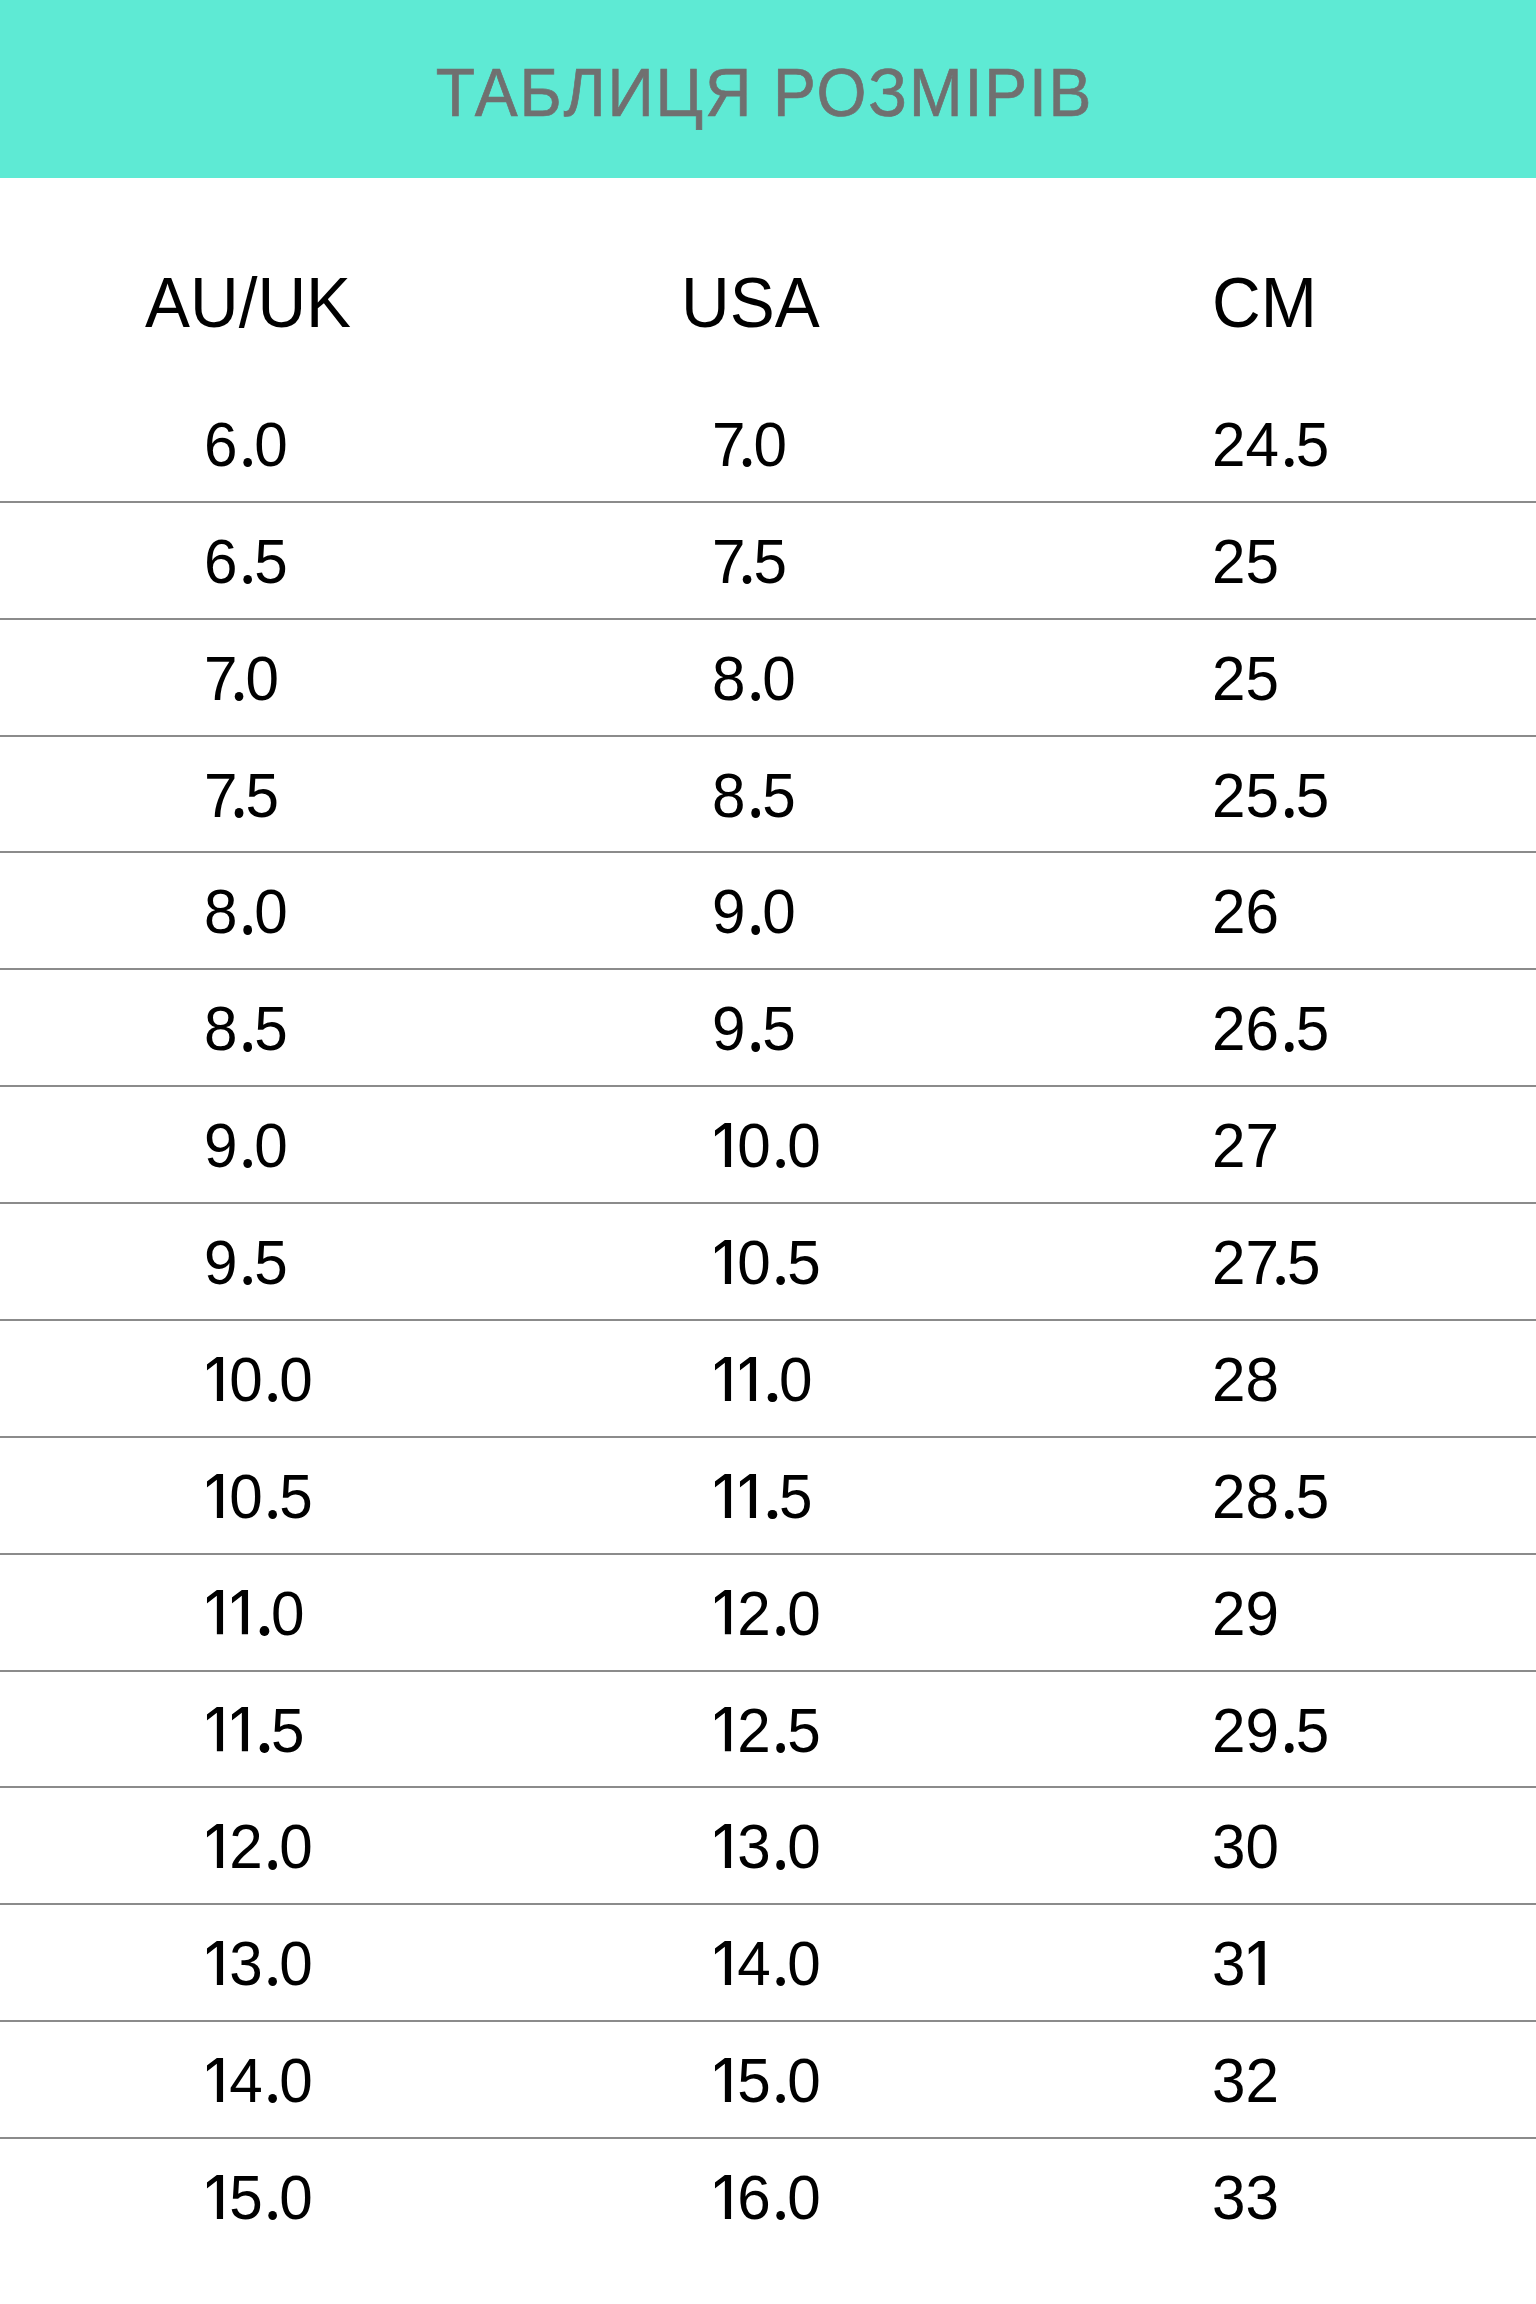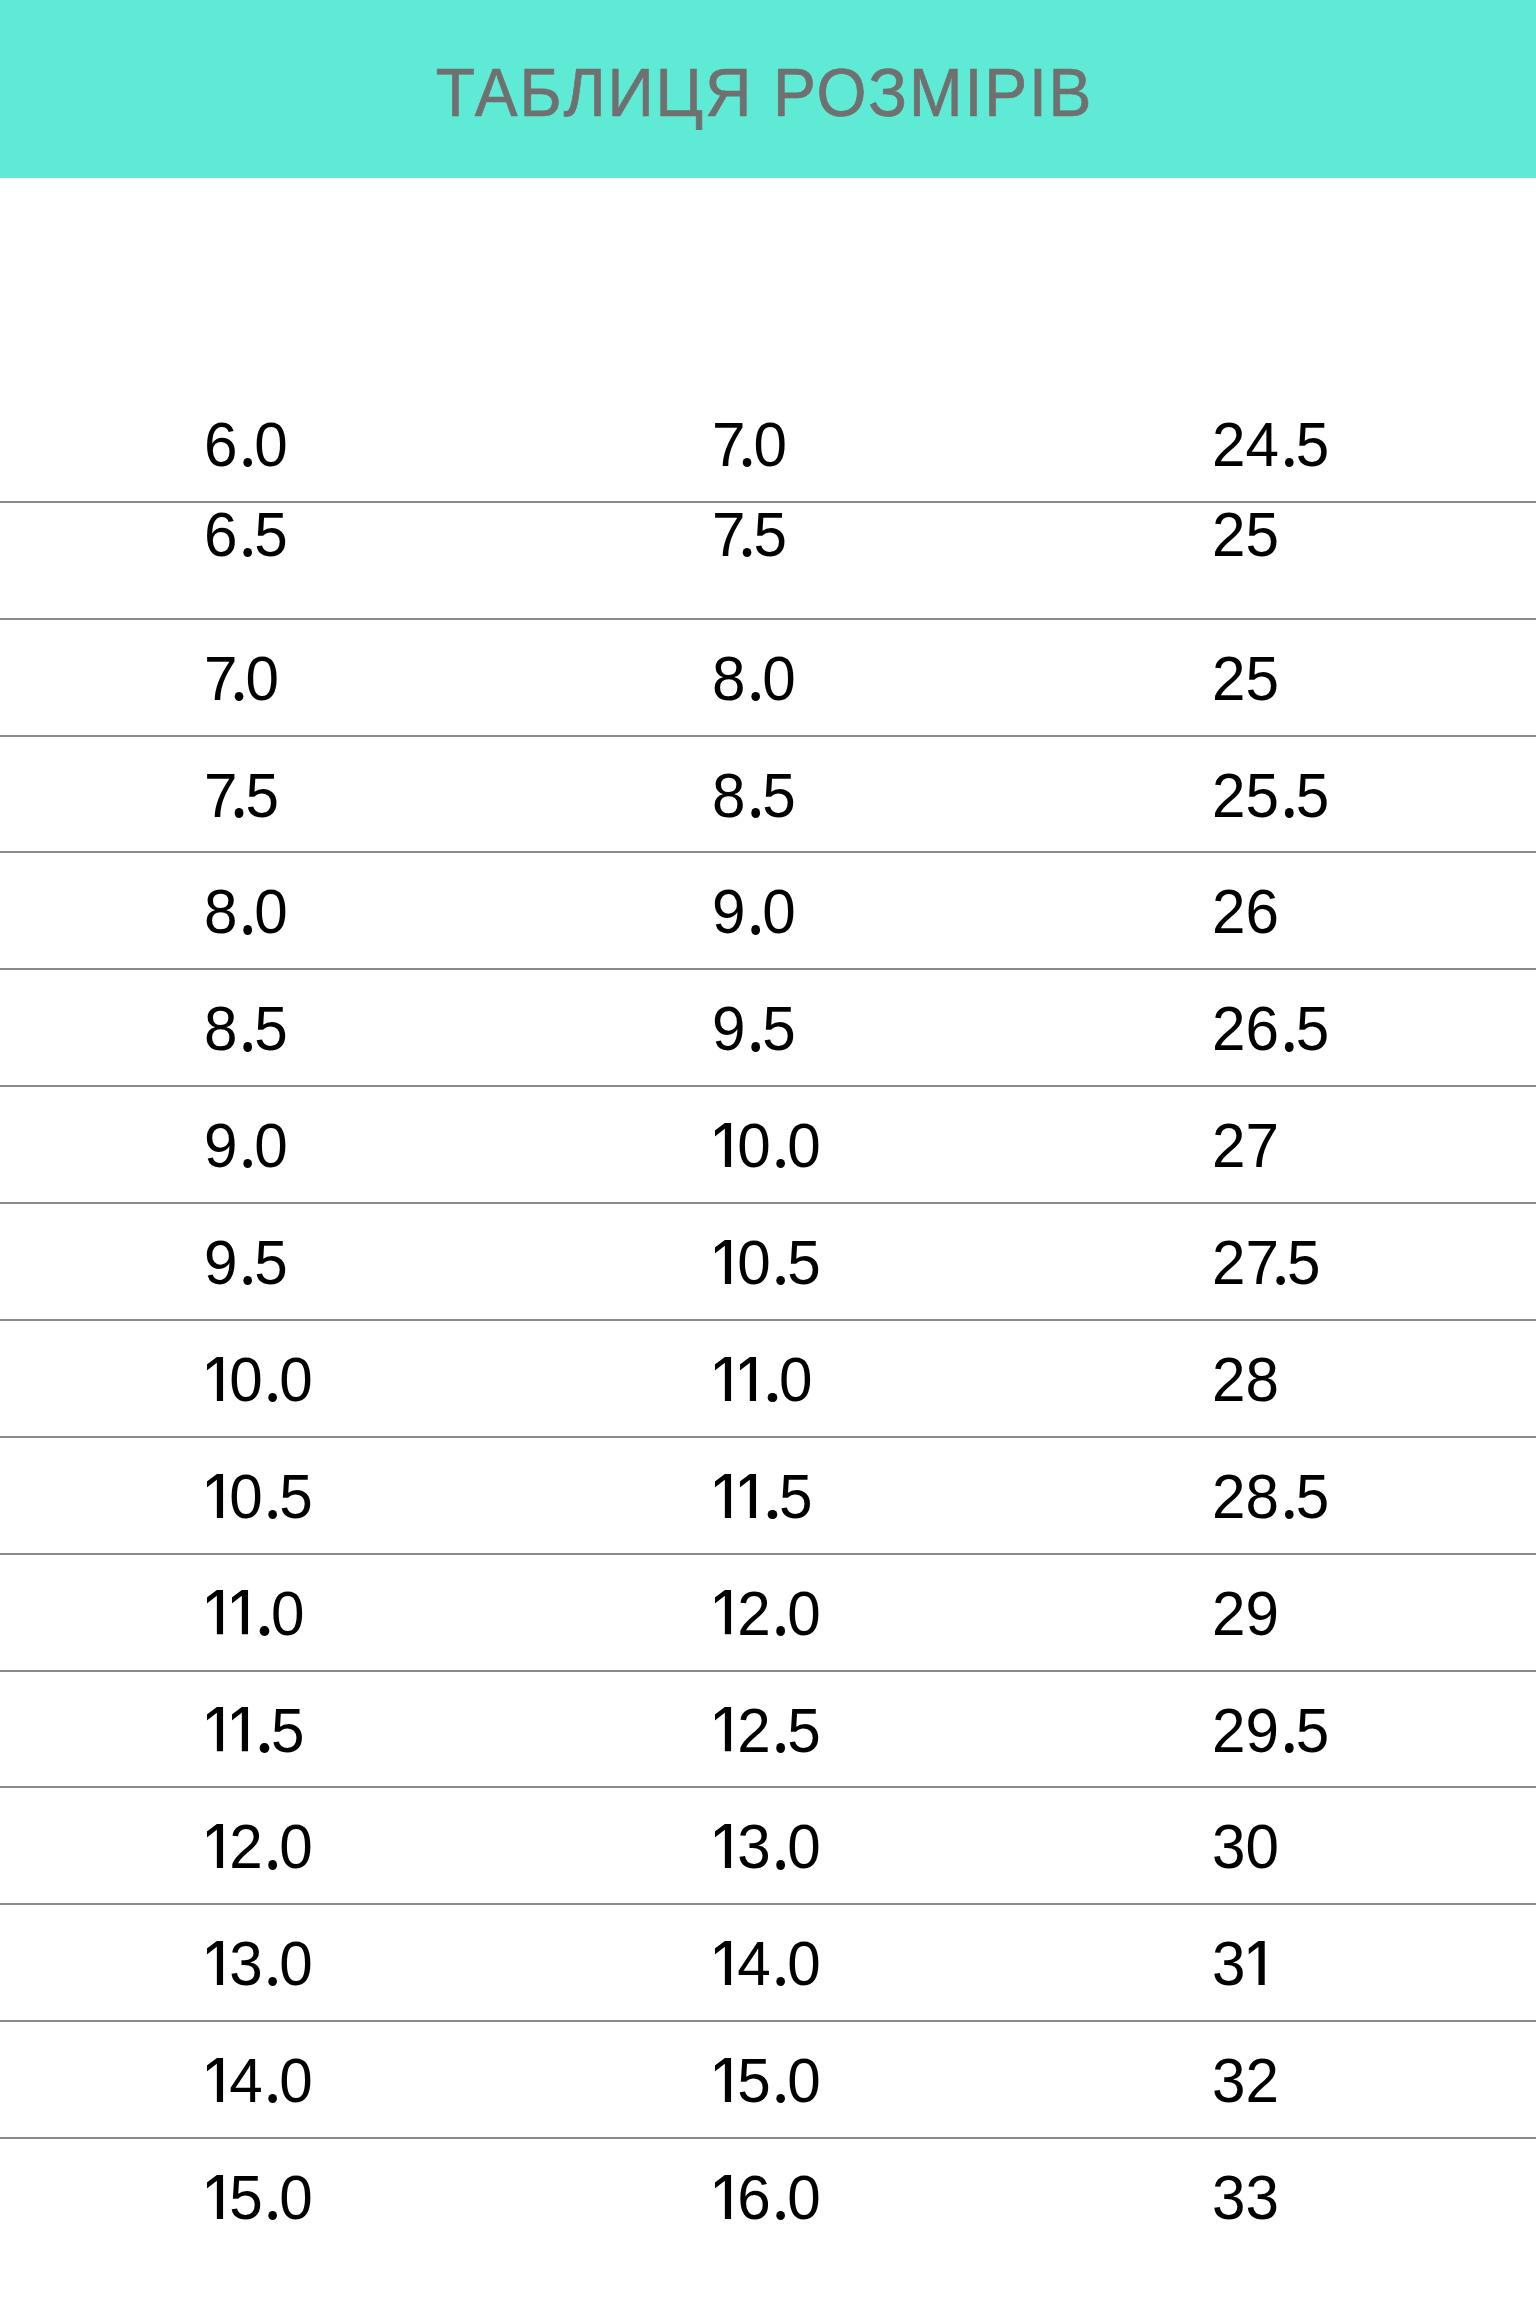--- a/index.html
+++ b/index.html
@@ -49,27 +49,32 @@
 </head>
 <body>
 
 <div class="page">
 
   <div class="banner" style="background: #5eead4;">
     <div class="banner-title" style="color: rgb(112, 112, 112);">ТАБЛИЦЯ РОЗМІРІВ</div>
   </div>
 
   <div class="table" id="tbl">
+      <div class="hdr-row">
+        <div class="cell c1" style="top: 88.5px; color: rgb(0, 0, 0);">AU/UK</div>
+        <div class="cell c2" style="top: 88.5px; color: rgb(0, 0, 0);">USA</div>
+        <div class="cell c3" style="top: 88.5px; color: rgb(0, 0, 0);">CM</div>
+      </div>
       <div class="data-row" style="top:385px">
         <div class="cell c1" style="top: 28px; color: rgb(0, 0, 0);" aria-label="6.0">6<span class="dot"><i>.</i></span>0</div>
         <div class="cell c2" style="top: 28px; color: rgb(0, 0, 0);" aria-label="7.0"><span class="tight7">7</span><span class="dot"><i>.</i></span>0</div>
         <div class="cell c3" style="top: 28px; color: rgb(0, 0, 0);" aria-label="24.5">24<span class="dot"><i>.</i></span>5</div>
       </div>
       <div class="rule" style="top: 500.87px; background: rgb(139, 139, 139);"></div>
-      <div class="data-row" style="top:475px">
+      <div class="data-row" style="top:502px">
         <div class="cell c1" style="top: 28px; color: rgb(0, 0, 0);" aria-label="6.5">6<span class="dot"><i>.</i></span>5</div>
         <div class="cell c2" style="top: 28px; color: rgb(0, 0, 0);" aria-label="7.5"><span class="tight7">7</span><span class="dot"><i>.</i></span>5</div>
         <div class="cell c3" style="top: 28px; color: rgb(0, 0, 0);" aria-label="25">25</div>
       </div>
       <div class="rule" style="top: 617.74px; background: rgb(139, 139, 139);"></div>
       <div class="data-row" style="top:618.74px">
         <div class="cell c1" style="top: 28px; color: rgb(0, 0, 0);" aria-label="7.0"><span class="tight7">7</span><span class="dot"><i>.</i></span>0</div>
         <div class="cell c2" style="top: 28px; color: rgb(0, 0, 0);" aria-label="8.0">8<span class="dot"><i>.</i></span>0</div>
         <div class="cell c3" style="top: 28px; color: rgb(0, 0, 0);" aria-label="25">25</div>
       </div>

